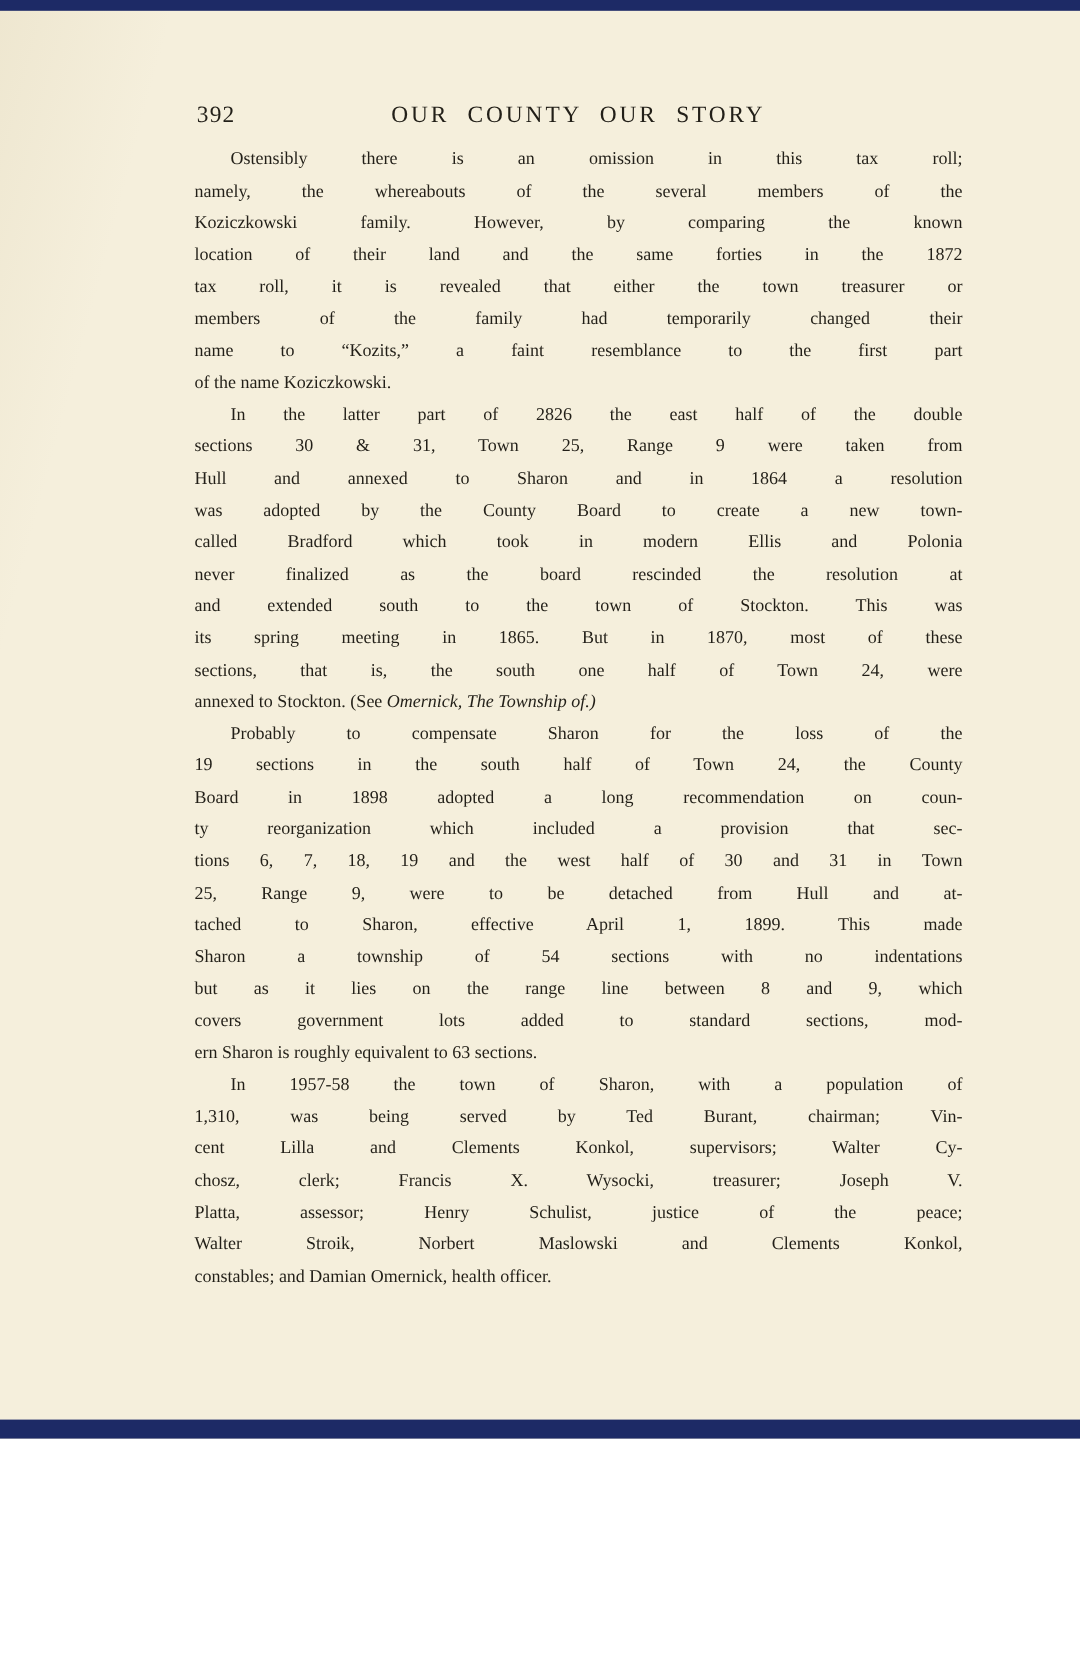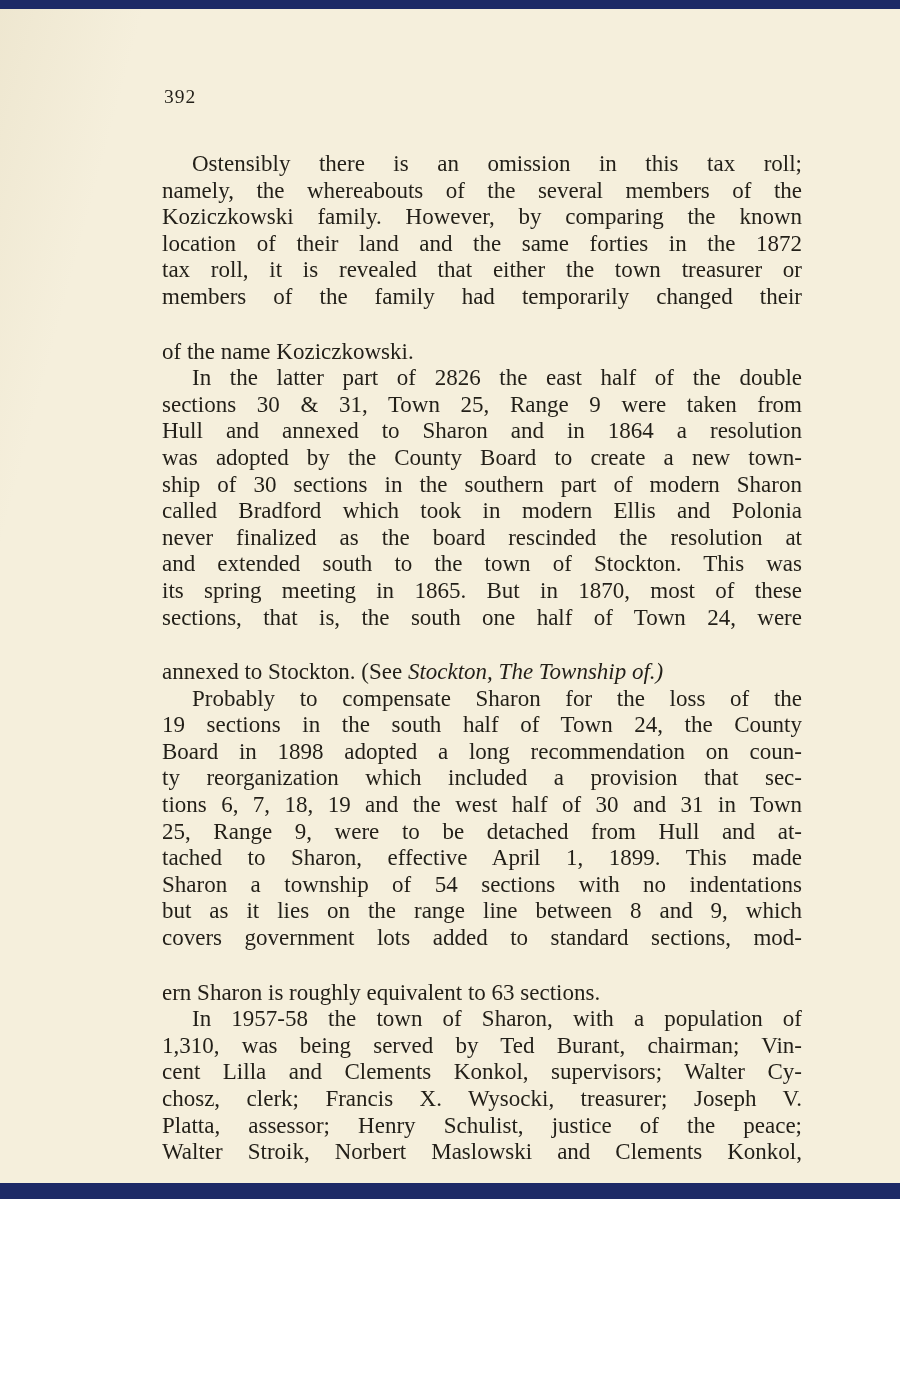--- a/index.html
+++ b/index.html
@@ -40,72 +40,72 @@
   .page-num {
     position: absolute;
     left: 2px;
     top: 0;
     letter-spacing: 1px;
     word-spacing: normal;
   }
 
   .body-text {
     position: absolute;
-    top: 151px;
+    top: 120px;
     left: 162px;
     width: 640px;
-    font-size: 23px;
+    font-size: 15px;
     line-height: 26.6px;
   }
 
   .line {
     text-align: justify;
     text-align-last: justify;
     -moz-text-align-last: justify;
   }
   .line.last {
     text-align-last: left;
-    margin-top: 28px;
     -moz-text-align-last: left;
   }
   .line.first { text-indent: 30px; }
   .italic { font-style: italic; }
 </style>
 </head>
 <body>
 
 <div class="page">
   <div class="edge-bar top"></div>
 
   <div class="running-head">
     <span class="page-num">392</span>
+    <span class="head-title">OUR COUNTY OUR STORY</span>
   </div>
 
   <div class="body-text">
       <div class="paragraph">
         <div class="line first"><span>Ostensibly there is an omission in this tax roll;</span></div>
         <div class="line"><span>namely, the whereabouts of the several members of the</span></div>
         <div class="line"><span>Koziczkowski family.  However, by comparing the known</span></div>
         <div class="line"><span>location of their land and the same forties in the 1872</span></div>
         <div class="line"><span>tax roll, it is revealed that either the town treasurer or</span></div>
         <div class="line"><span>members of the family had temporarily changed their</span></div>
+        <div class="line"><span>name to “Kozits,” a faint resemblance to the first part</span></div>
         <div class="line last"><span>of the name Koziczkowski.</span></div>
       </div>
       <div class="paragraph">
         <div class="line first"><span>In the latter part of 2826 the east half of the double</span></div>
         <div class="line"><span>sections 30 &amp; 31, Town 25, Range 9 were taken from</span></div>
         <div class="line"><span>Hull and annexed to Sharon and in 1864 a resolution</span></div>
         <div class="line"><span>was adopted by the County Board to create a new town-</span></div>
-        <div class="line"><span>ship of 30 sections in the southern part of modern Sharon</span></div>
         <div class="line"><span>called Bradford which took in modern Ellis and Polonia</span></div>
         <div class="line"><span>never finalized as the board rescinded the resolution at</span></div>
         <div class="line"><span>and extended south to the town of Stockton.  This was</span></div>
         <div class="line"><span>its spring meeting in 1865.  But in 1870, most of these</span></div>
         <div class="line"><span>sections, that is, the south one half of Town 24, were</span></div>
-        <div class="line last"><span>annexed to Stockton.  (See </span><span class="italic">Stockton, The Township of.)</span></div>
+        <div class="line last"><span>annexed to Stockton.  (See </span><span class="italic">Omernick, The Township of.)</span></div>
       </div>
       <div class="paragraph">
         <div class="line first"><span>Probably to compensate Sharon for the loss of the</span></div>
         <div class="line"><span>19 sections in the south half of Town 24, the County</span></div>
         <div class="line"><span>Board in 1898 adopted a long recommendation on coun-</span></div>
         <div class="line"><span>ty reorganization which included a provision that sec-</span></div>
         <div class="line"><span>tions 6, 7, 18, 19 and the west half of 30 and 31 in Town</span></div>
         <div class="line"><span>25, Range 9, were to be detached from Hull and at-</span></div>
         <div class="line"><span>tached to Sharon, effective April 1, 1899.  This made</span></div>
         <div class="line"><span>Sharon a township of 54 sections with no indentations</span></div>

